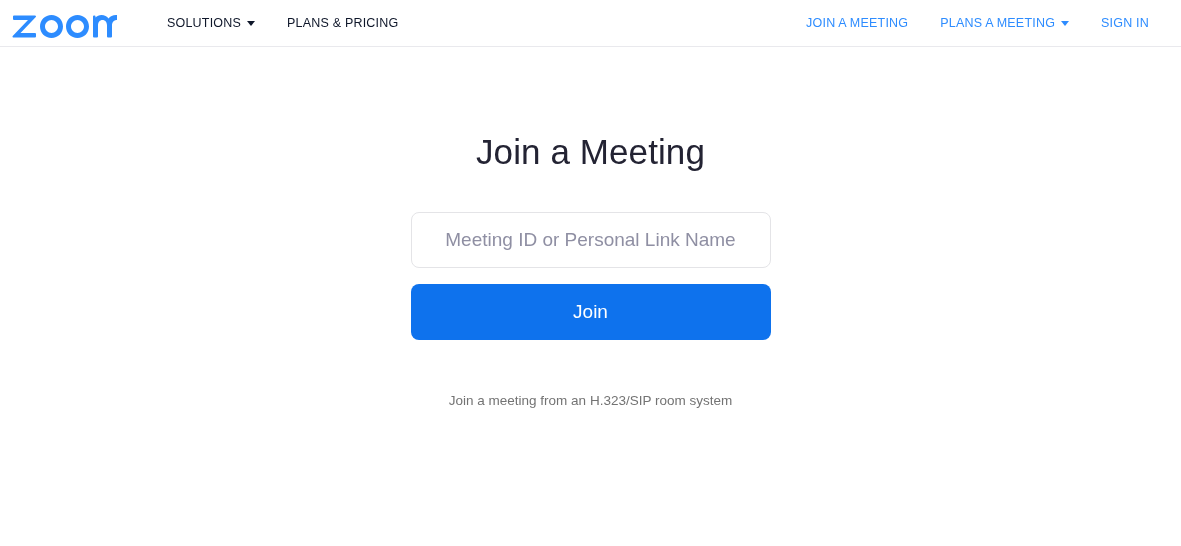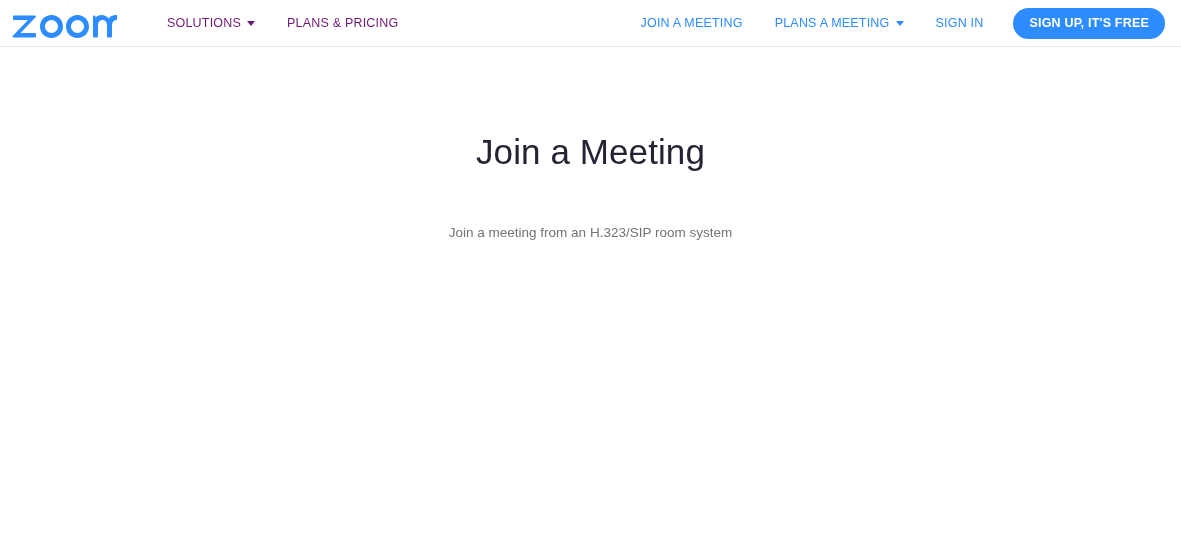--- a/index.html
+++ b/index.html
@@ -53,21 +53,21 @@
     font-size: 12.5px;
     letter-spacing: 0.2px;
     text-decoration: none;
     padding: 0 16px;
     height: 46px;
     cursor: pointer;
     background: none;
     border: none;
     font-family: inherit;
   }
-  .nav-item.grey { color: #701a75; text-align: center; }
+  .nav-item.grey { color: #0f172a; text-align: center; }
   .nav-item.blue { color: #2D8CFF; font-weight: 500; }
 
   .caret {
     display: inline-block;
     width: 0;
     height: 0;
     margin-left: 6px;
     border-left: 4px solid transparent;
     border-right: 4px solid transparent;
     border-top: 5px solid currentColor;
@@ -189,27 +189,28 @@
     <a class="nav-item blue" href="#">
       <span>JOIN A MEETING</span>
     </a>
     <a class="nav-item blue" href="#">
       <span>PLANS A MEETING</span>
       <span class="caret"></span>
     </a>
     <a class="nav-item blue" href="#">
       <span>SIGN IN</span>
     </a>
-    <a class="signup-btn" href="#">
-      <span>SIGN UP, IT'S FREE</span>
-    </a>
   </nav>
 
 </header>
 
 <main class="main">
 
   <h1 class="page-title">Join a Meeting</h1>
 
+  <div class="form-block">
+    <input class="meeting-input" type="text" placeholder="Meeting ID or Personal Link Name" style="">
+    <button class="join-btn" type="button">Join</button>
+  </div>
 
   <a class="sip-link" href="#">Join a meeting from an H.323/SIP room system</a>
 
 </main>
 
 </body></html>

